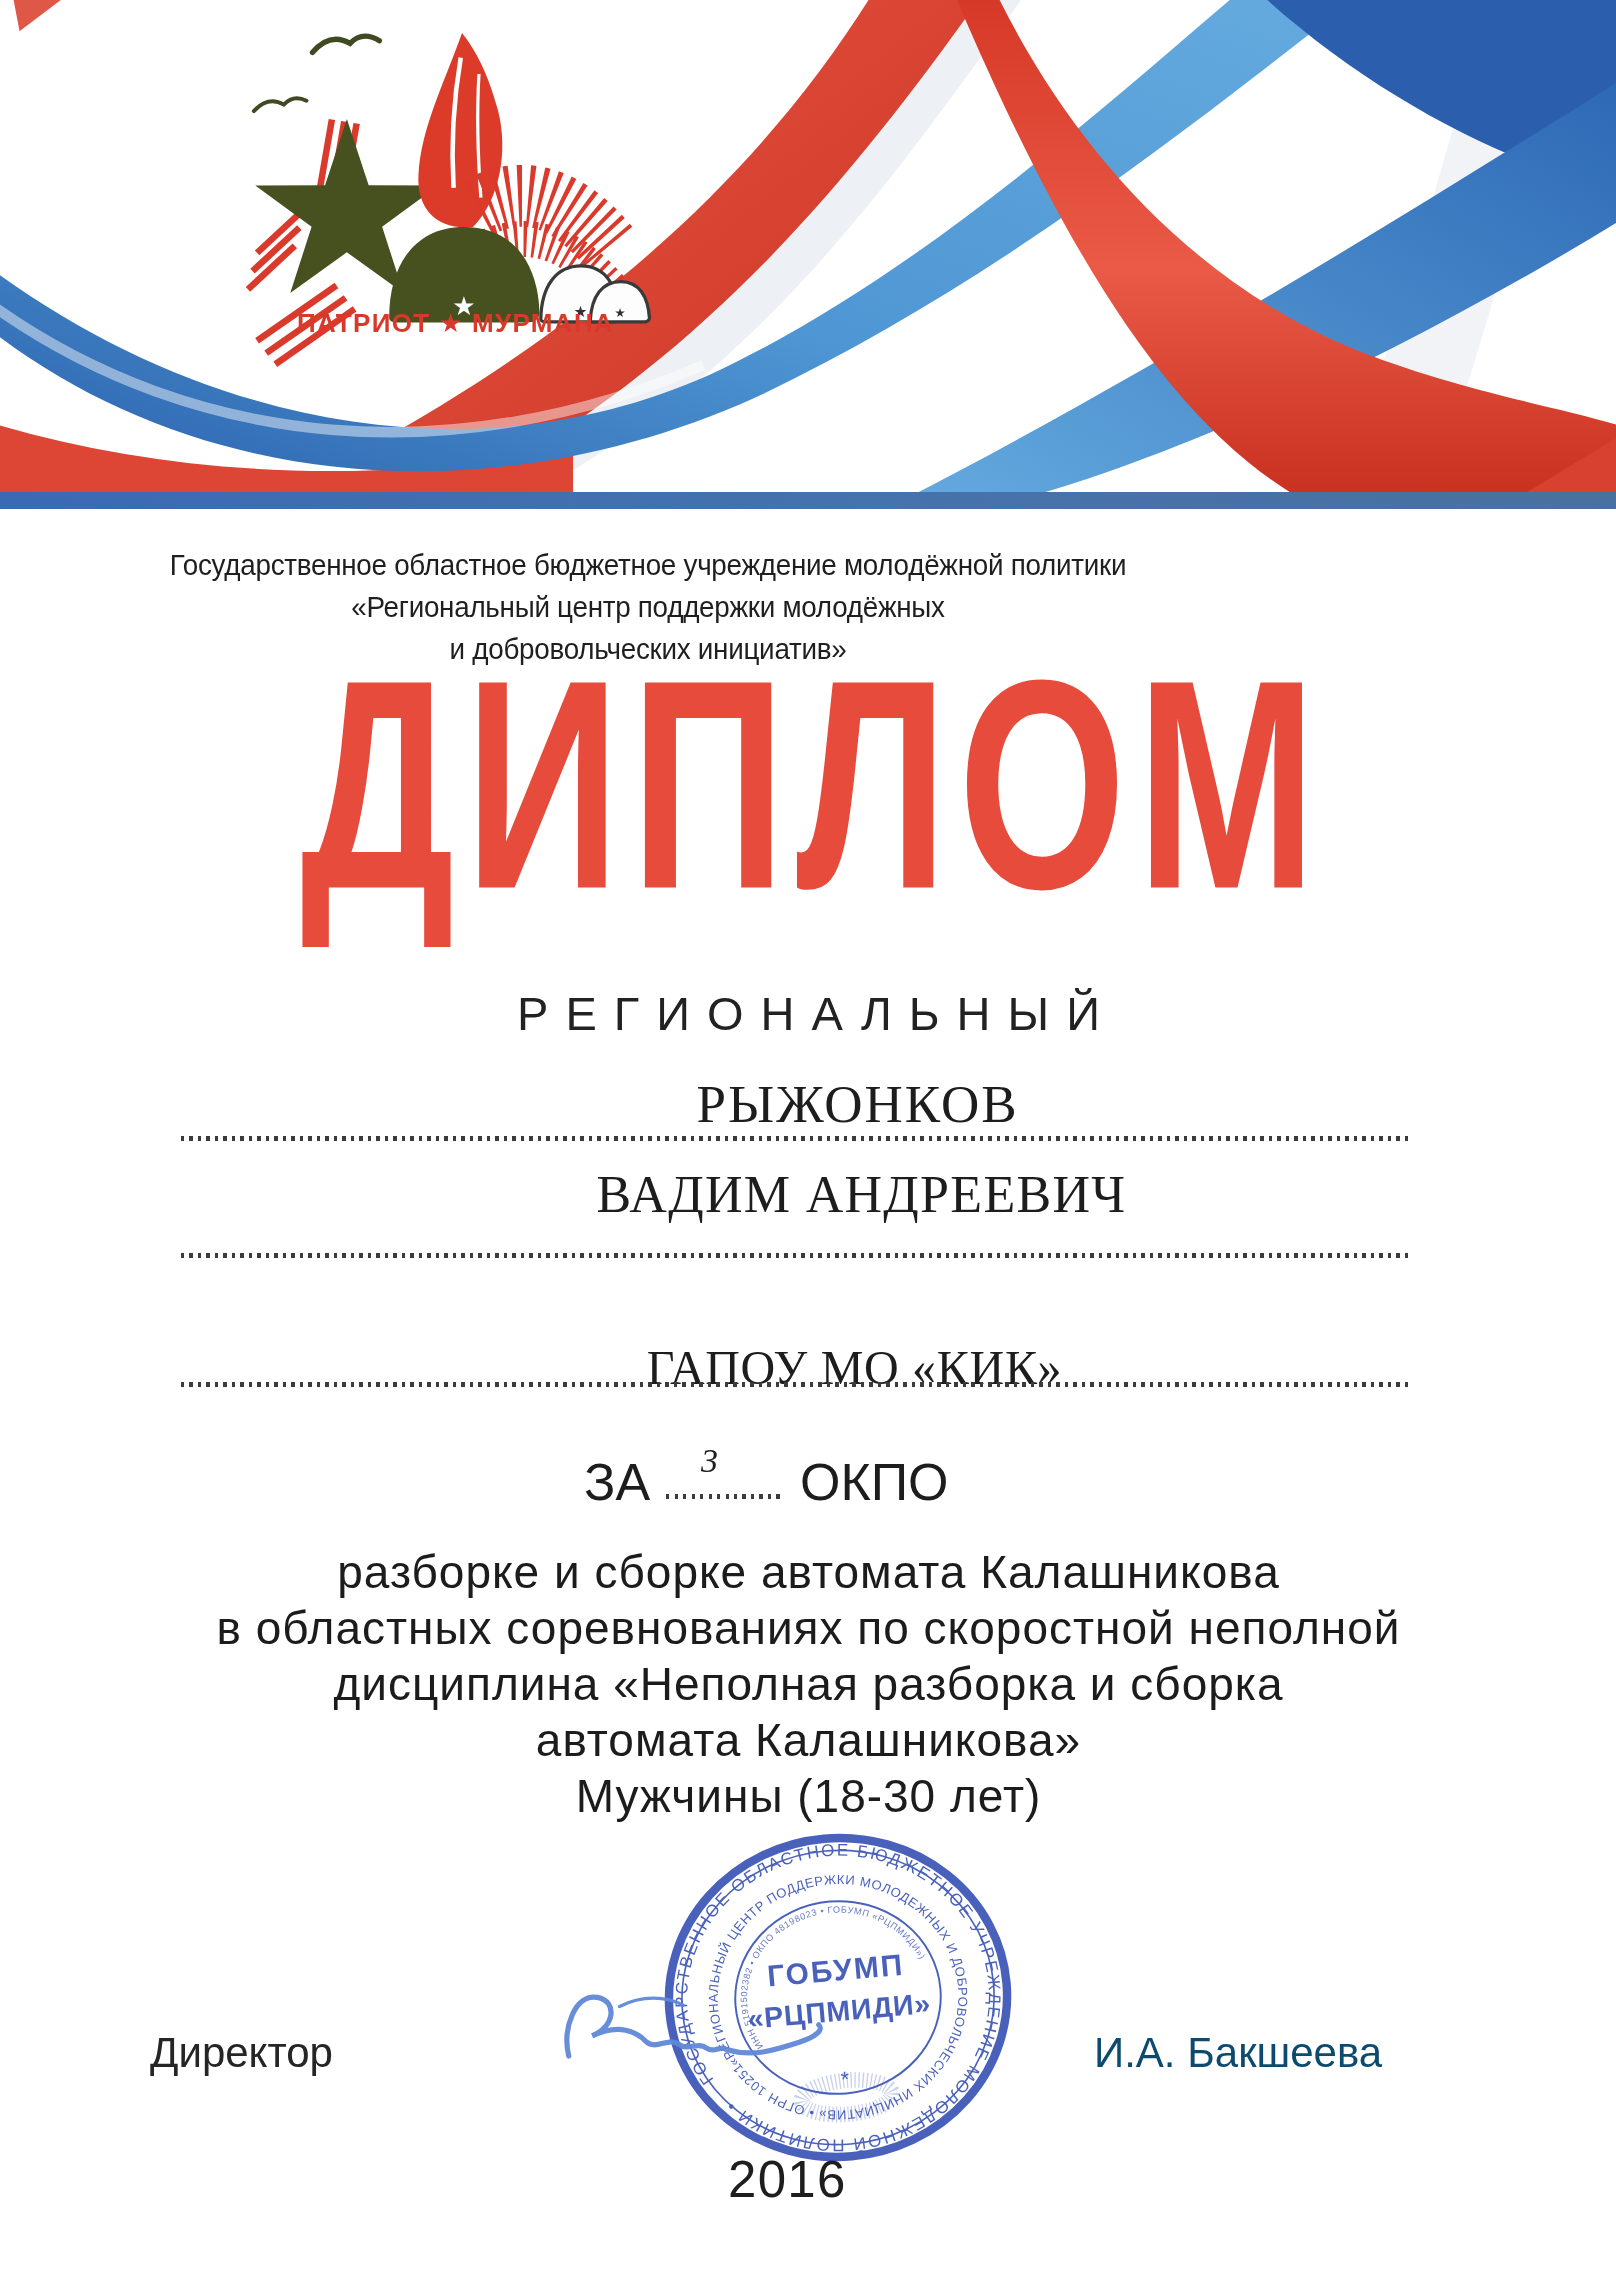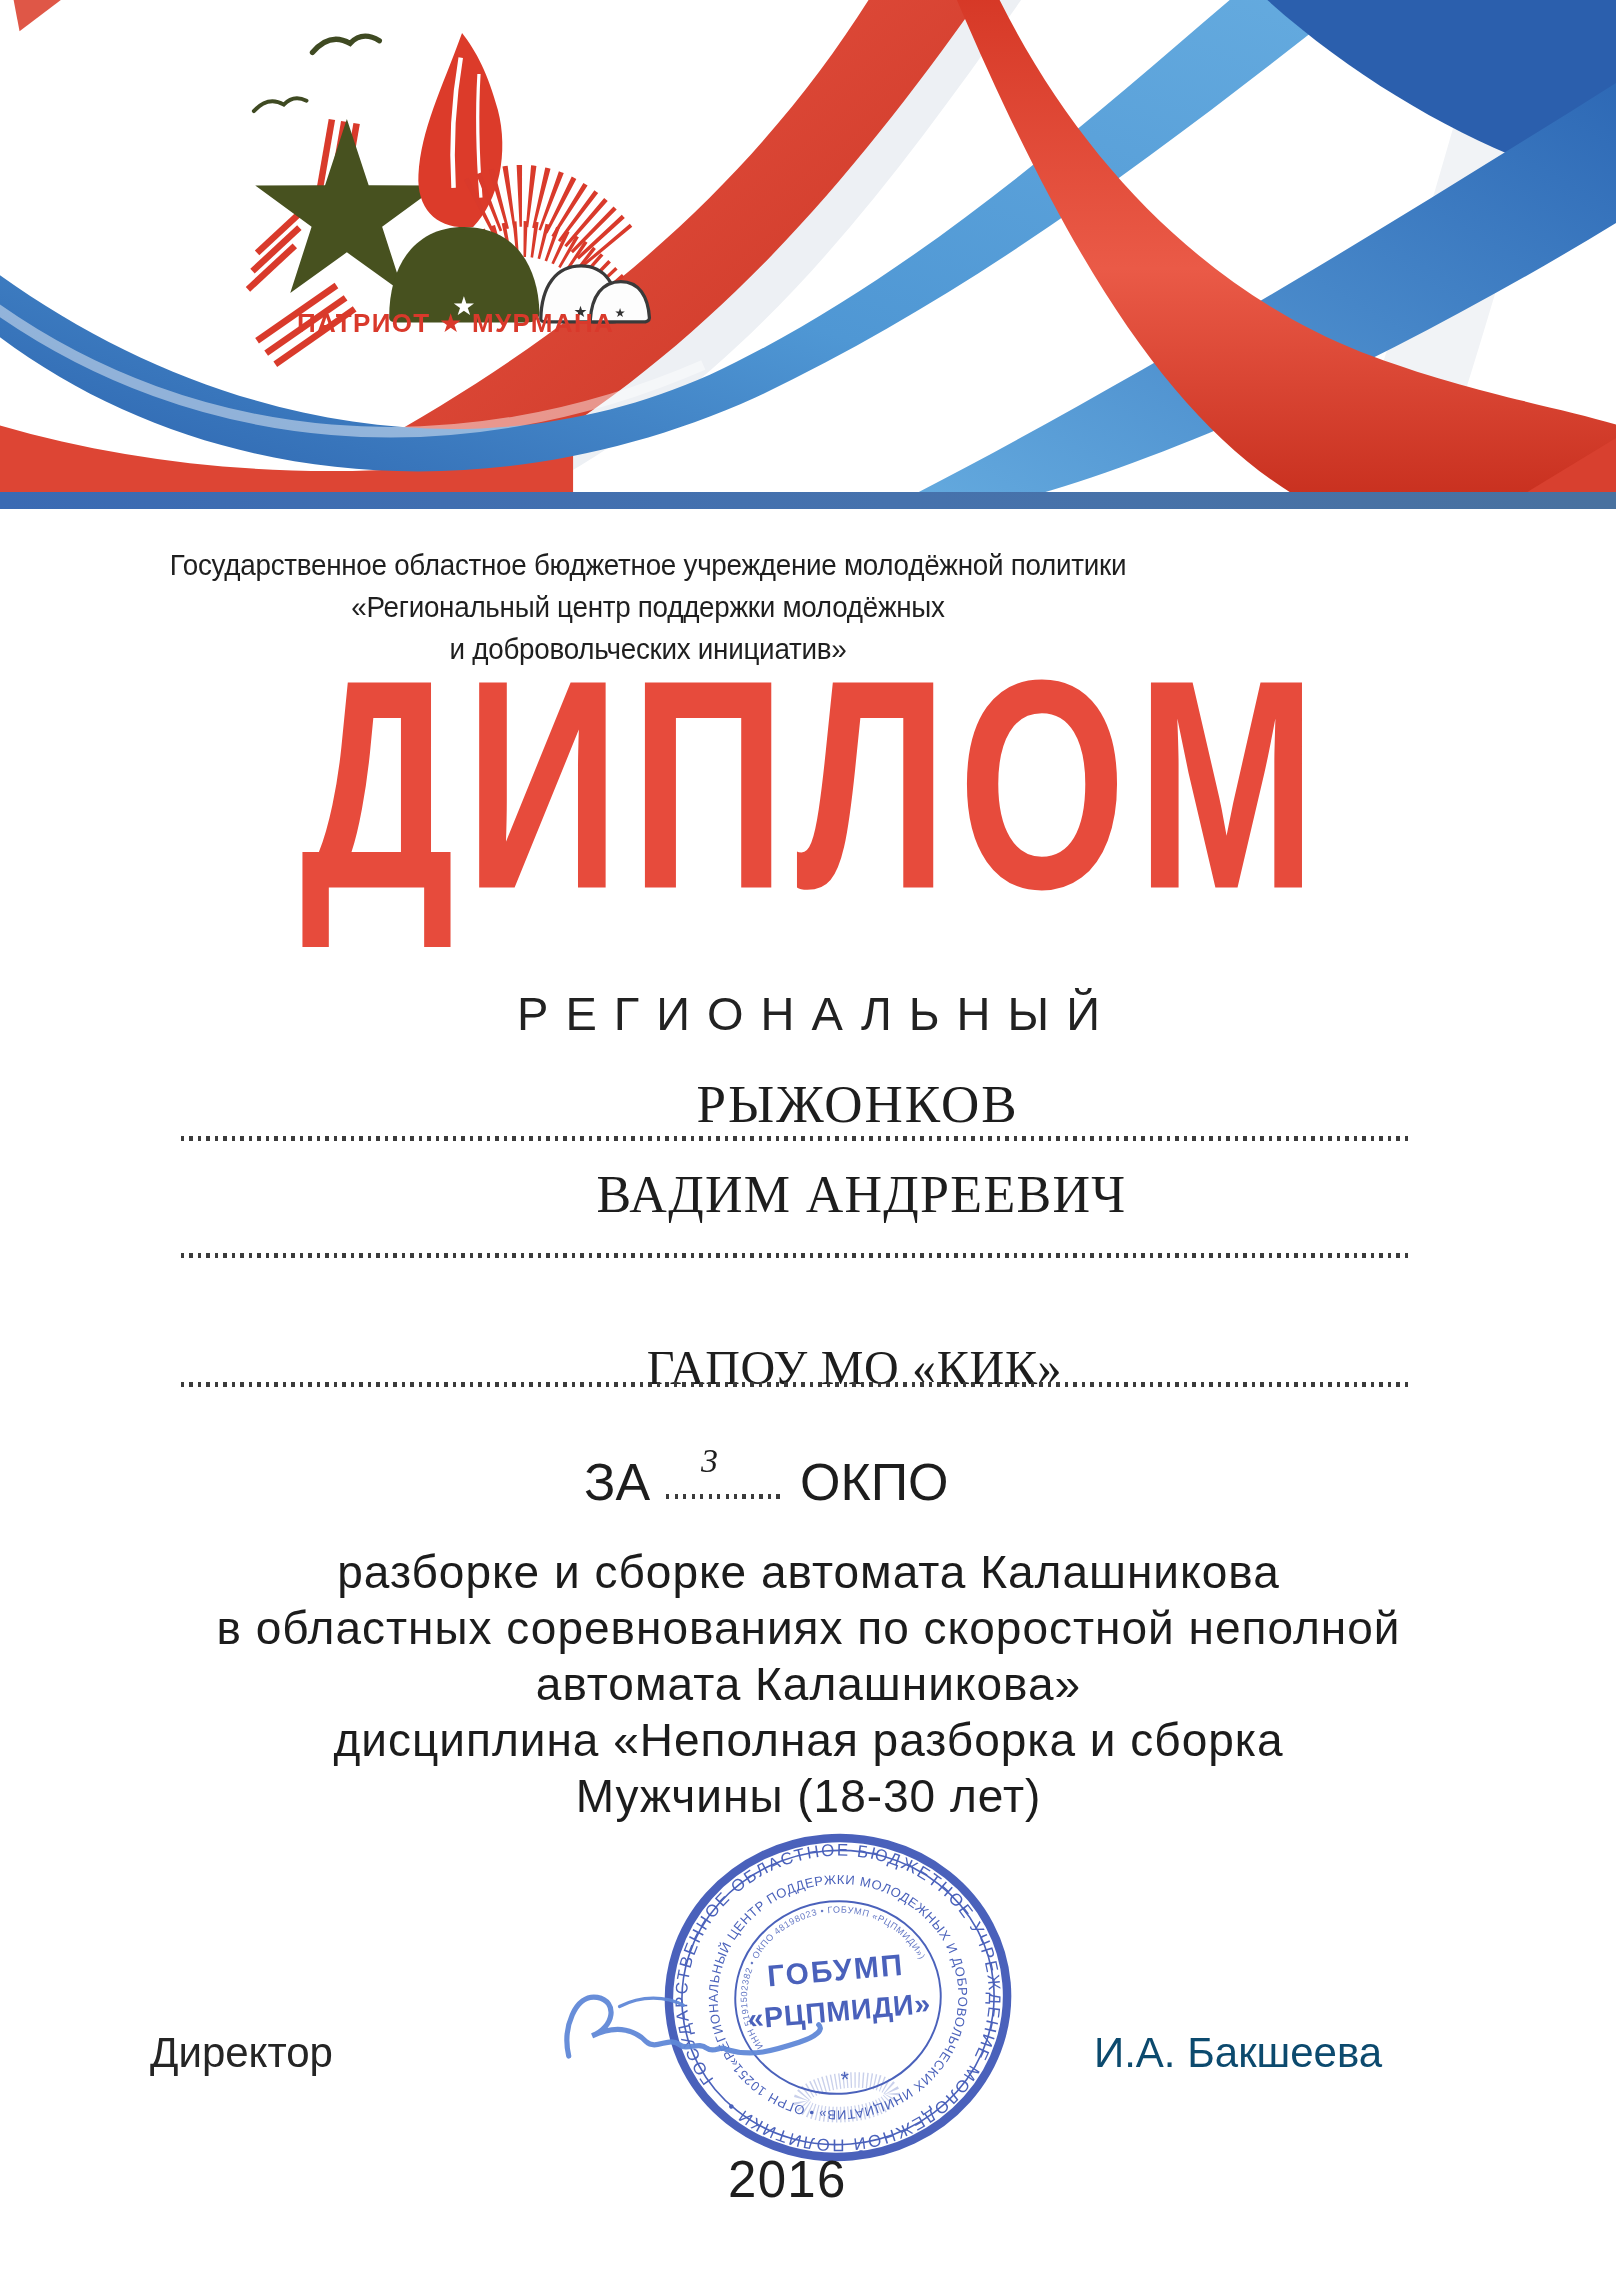--- a/index.html
+++ b/index.html
@@ -156,22 +156,22 @@
   <div class="abs place-row">
     <span class="place-prefix">ЗА</span>
     <span class="place-blank"></span>
     <span class="place-value">3</span>
     <span class="place-suffix">ОКПО</span>
   </div>
 
   <div class="abs description">
     <div>разборке и сборке автомата Калашникова</div>
     <div>в областных соревнованиях по скоростной неполной</div>
+    <div>дисциплина «Неполная разборка и сборка</div>
     <div>автомата Калашникова»</div>
-    <div>дисциплина «Неполная разборка и сборка</div>
     <div>Мужчины (18-30 лет)</div>
   </div>
 
   <svg class="abs stamp-svg" viewBox="0 0 538 508">
     <defs>
       <path id="arcOut" d="M 68,363 A 232,218 0 1 1 470,363 A 232,218 0 0 1 68,363" fill="none"></path>
       <path id="arcMid" d="M 109,341 A 185,174 0 1 1 429,341 A 185,174 0 0 1 109,341" fill="none"></path>
       <path id="arcTiny" d="M 148,319 A 140,130 0 1 1 390,319 A 140,130 0 0 1 148,319" fill="none"></path>
     </defs>
     <g transform="rotate(-5 269 254)" fill="#3d56b6">

